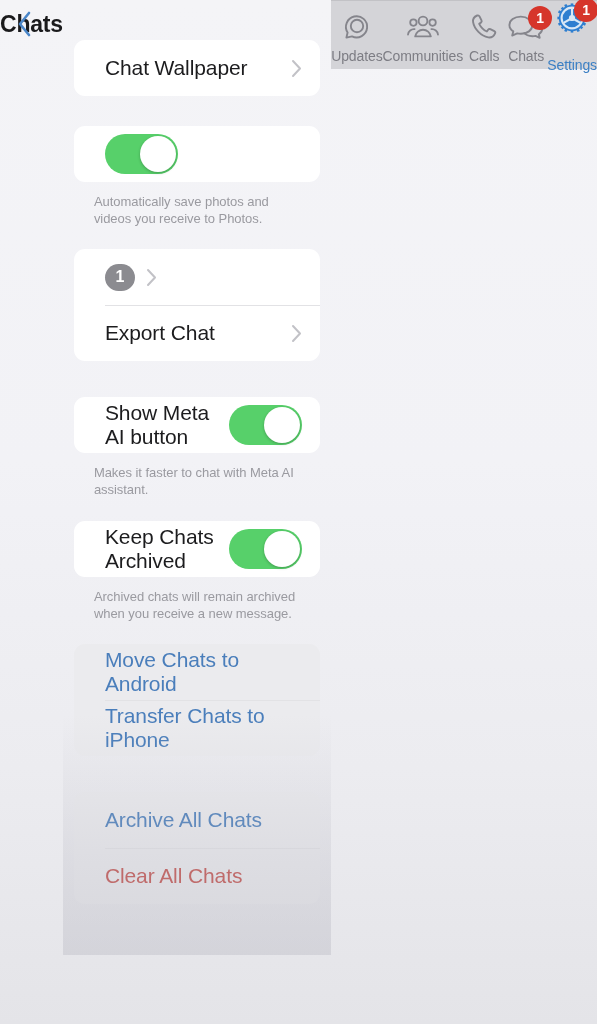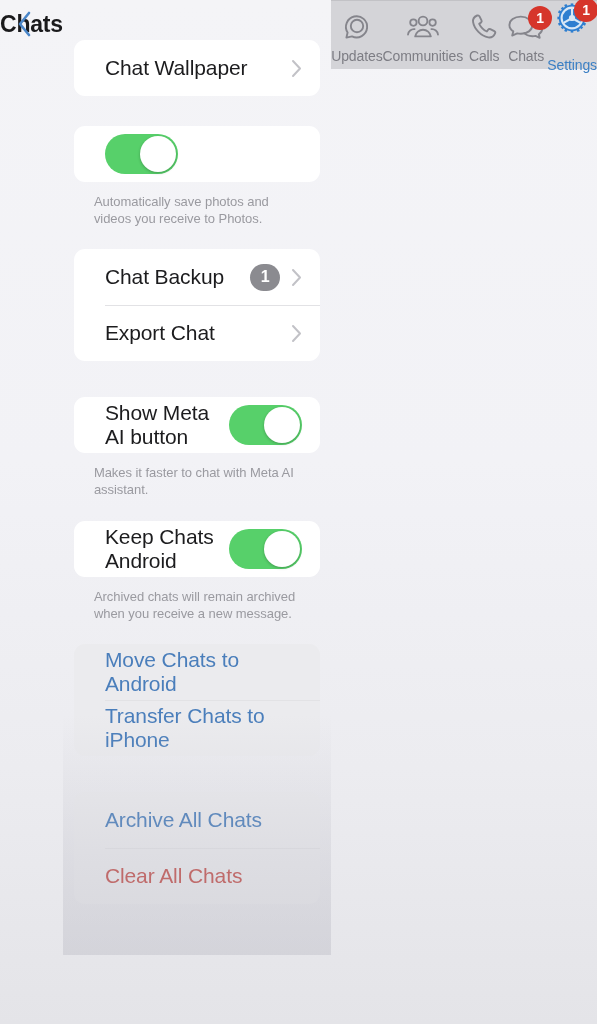--- a/index.html
+++ b/index.html
@@ -275,21 +275,20 @@
           <div class="knob"></div>
         </div>
       </div>
     </div>
     <div class="note">Automatically save photos and videos you receive to Photos.</div>
 
     <div class="gap-sm"></div>
 
     <div class="group">
       <div class="row">
-        <div class="row-label">Chat Backup</div>
         <div class="row-right">
           <div class="badge-pill">1</div>
           <svg class="chev-right" viewBox="0 0 11 19">
             <polyline points="2,2 9,9.5 2,17" fill="none" stroke="#c2c2c7" stroke-width="2" stroke-linecap="round" stroke-linejoin="round"></polyline>
           </svg>
         </div>
       </div>
       <div class="row">
         <div class="row-label">Export Chat</div>
         <div class="row-right">
@@ -309,21 +308,21 @@
           <div class="knob"></div>
         </div>
       </div>
     </div>
     <div class="note">Makes it faster to chat with Meta AI assistant.</div>
 
     <div class="gap-sm"></div>
 
     <div class="group">
       <div class="row">
-        <div class="row-label">Keep Chats Android</div>
+        <div class="row-label">Keep Chats Archived</div>
         <div class="toggle on">
           <div class="knob"></div>
         </div>
       </div>
     </div>
     <div class="note">Archived chats will remain archived when you receive a new message.</div>
 
     <div class="gap-sm"></div>
 
     <div class="group dim">

